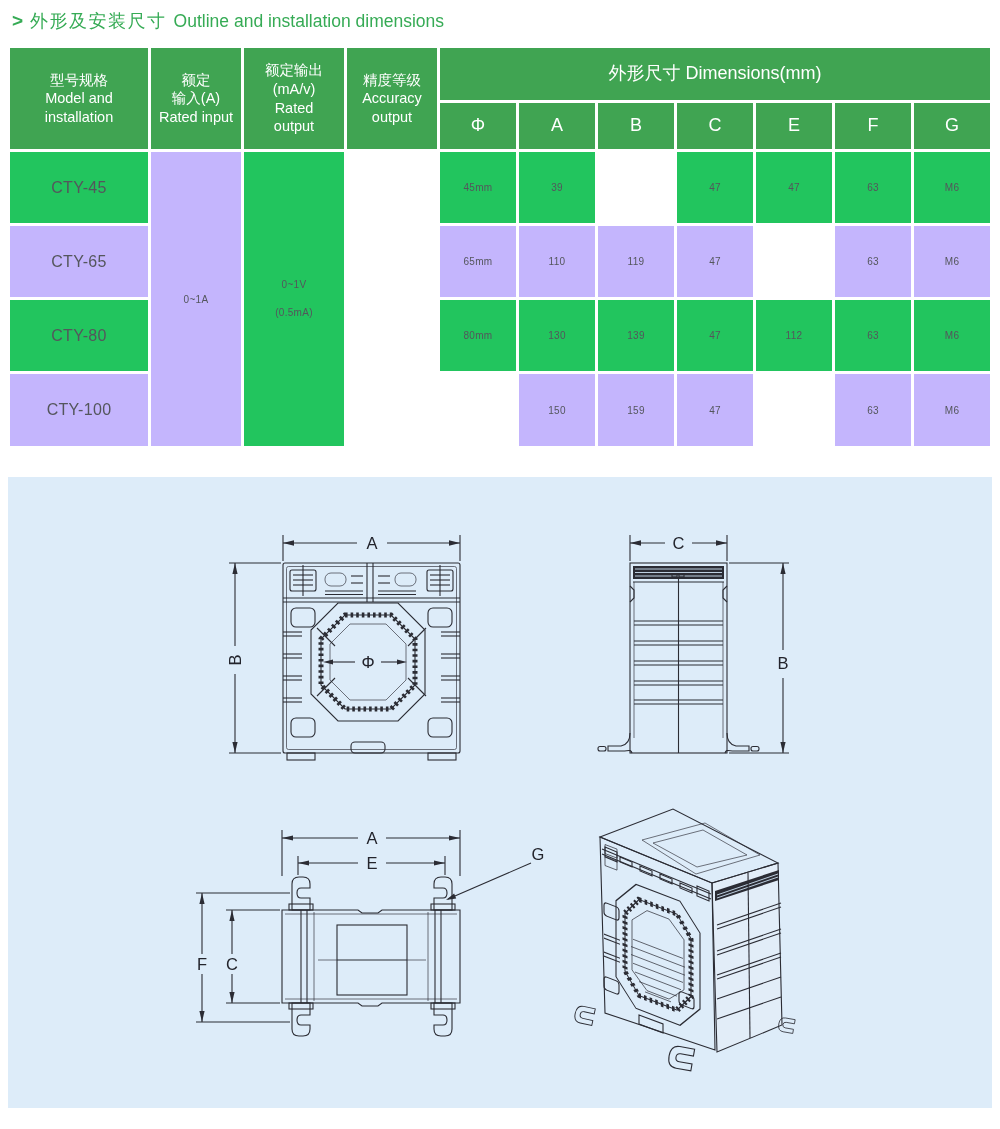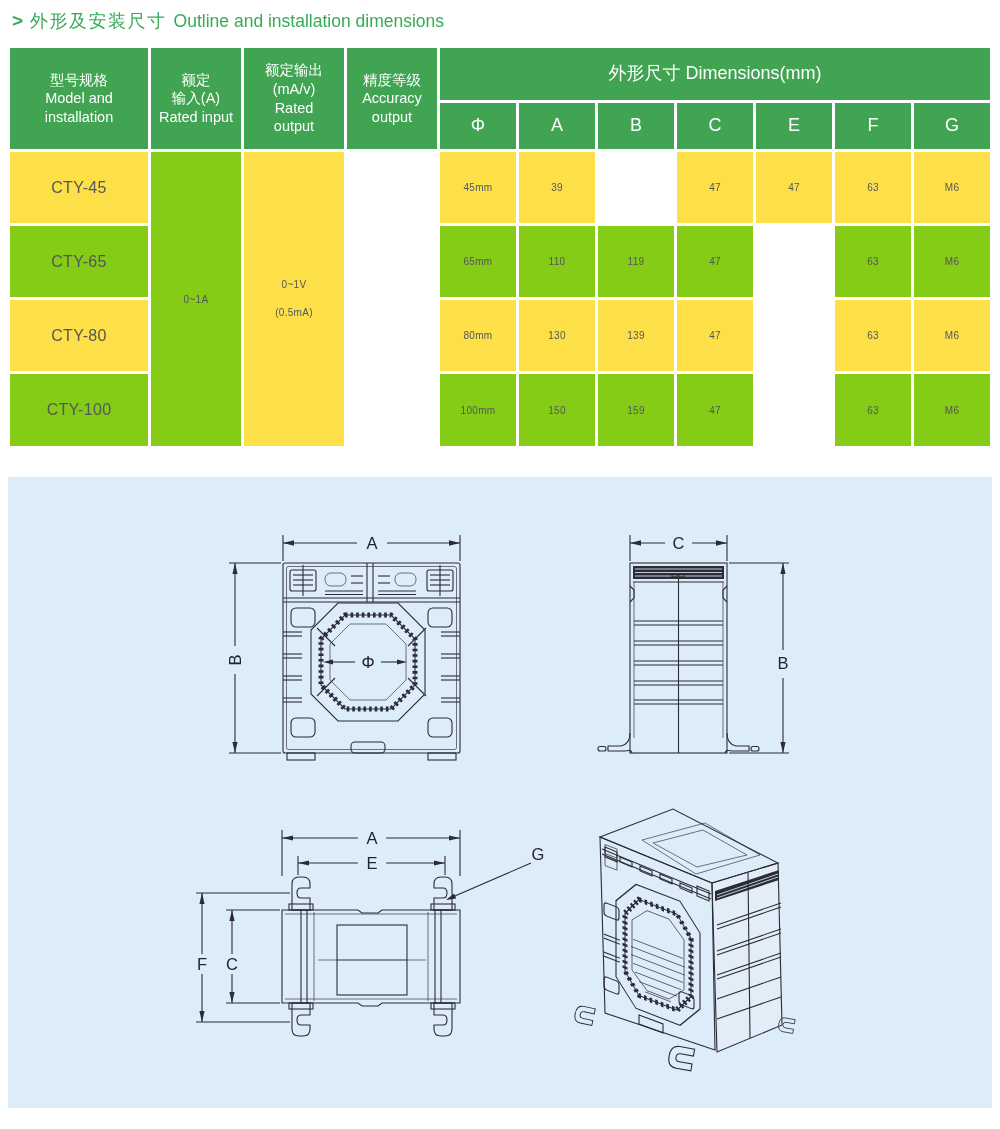--- a/index.html
+++ b/index.html
@@ -12,22 +12,22 @@
   .t-zh{font-size:18px;letter-spacing:1.5px;font-weight:500}
   .t-en{font-size:17.5px}
 
   
   .spec-table{position:absolute;left:10px;top:48px;width:980px;height:398px;display:grid;
     grid-template-columns:138px 90px 100px 90px repeat(7,1fr);
     grid-template-rows:52px 46px 71px 71px 71px 72px;gap:3px;background:#fff}
   .c{display:flex;flex-direction:column;align-items:center;justify-content:center;text-align:center}
   .h{background:#40a452;color:#fff;font-size:14.5px;line-height:1.28}
   .h .big{font-size:18px}
-  .bg-gray{background:#fde047}
-  .bg-blue{background:#84cc16}
+  .bg-gray{background:#22c55e}
+  .bg-blue{background:#c4b5fd}
   .val{font-size:10px;color:#54565c;letter-spacing:.3px}
   .model{font-size:16px}
   .ml28 span{line-height:28px}
   .ml27 span{line-height:27px}
 
   
   .panel{position:absolute;left:8px;top:477px;width:984px;height:631px;background:#ddecf9}
   svg{position:absolute;overflow:visible}
   .ln line,.ln path,.ln rect,.ln polyline,.ln polygon{stroke:#2b2c34;stroke-width:1.1;fill:none}
   .ln .thin{stroke-width:.65}
@@ -119,24 +119,24 @@
     <div class="c val bg-blue" style="grid-column:6;grid-row:4">110</div>
     <div class="c val bg-blue" style="grid-column:7;grid-row:4">119</div>
     <div class="c val bg-blue" style="grid-column:8;grid-row:4">47</div>
     <div class="c val bg-blue" style="grid-column:10;grid-row:4">63</div>
     <div class="c val bg-blue" style="grid-column:11;grid-row:4">M6</div>
 
     <div class="c val bg-gray" style="grid-column:5;grid-row:5">80mm</div>
     <div class="c val bg-gray" style="grid-column:6;grid-row:5">130</div>
     <div class="c val bg-gray" style="grid-column:7;grid-row:5">139</div>
     <div class="c val bg-gray" style="grid-column:8;grid-row:5">47</div>
+    <div class="c val bg-gray" style="grid-column:9;grid-row:5">112</div>
     <div class="c val bg-gray" style="grid-column:10;grid-row:5">63</div>
     <div class="c val bg-gray" style="grid-column:11;grid-row:5">M6</div>
 
-    <div class="c val bg-blue" style="grid-column:5;grid-row:6">100mm</div>
     <div class="c val bg-blue" style="grid-column:6;grid-row:6">150</div>
     <div class="c val bg-blue" style="grid-column:7;grid-row:6">159</div>
     <div class="c val bg-blue" style="grid-column:8;grid-row:6">47</div>
     <div class="c val bg-blue" style="grid-column:10;grid-row:6">63</div>
     <div class="c val bg-blue" style="grid-column:11;grid-row:6">M6</div>
   </div>
 
   <div class="panel">
 
     <svg style="left:197px;top:51px;width:280px;height:235px" viewBox="0 0 280 235">

